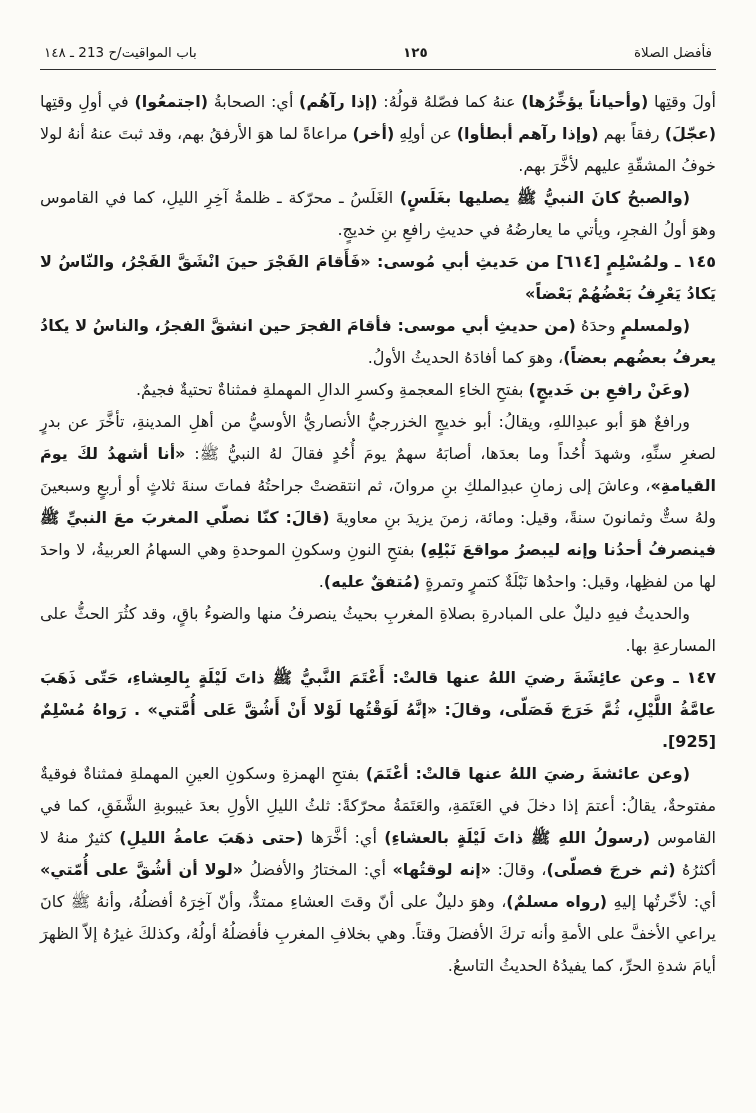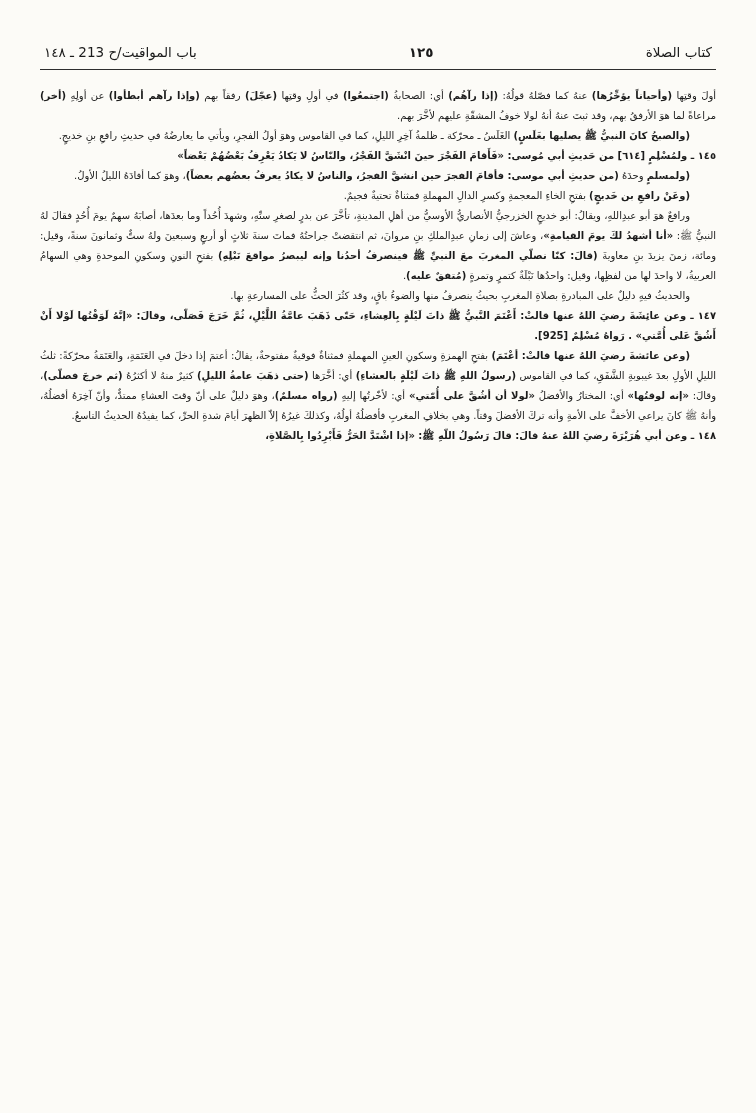--- a/index.html
+++ b/index.html
@@ -22,48 +22,47 @@
     justify-content: space-between;
     align-items: baseline;
     font-size: 13.5px;
     padding: 0 4px 9px 4px;
     border-bottom: 1.4px solid #2e2e2e;
   }
   .page-header .h-item { white-space: nowrap; }
   .page-header .h-center { letter-spacing: 1px; font-weight: bold; }
   .body-text {
     margin-top: 16px;
-    font-size: 10px;
-    line-height: 20px;
+    font-size: 16px;
+    line-height: 32px;
   }
   .para {
     margin: 0;
     text-align: justify;
     text-justify: inter-word;
   }
   .para.indent { text-indent: 26px; }
   .b { font-weight: bold; }
 </style>
 </head>
 <body>
 
 <div class="page">
 
   <header class="page-header">
-    <span class="h-item h-right">كتاب الصلاة</span>
+    <span class="h-item h-right">فأفضل الصلاة</span>
     <span class="h-item h-center">١٢٥</span>
     <span class="h-item h-left">باب المواقيت/ح 213 ـ ١٤٨</span>
   </header>
 
   <main class="body-text" id="body-text">
       <p class="para"><span>أولَ وقتِها </span><span class="b">(وأحياناً يؤخِّرُها)</span><span> عنهُ كما فصّلهُ قولُهُ: </span><span class="b">(إذا رآهُم)</span><span> أي: الصحابةُ </span><span class="b">(اجتمعُوا)</span><span> في أولِ وقتِها </span><span class="b">(عجّلَ)</span><span> رفقاً بهم </span><span class="b">(وإذا رآهم أبطأوا)</span><span> عن أولِهِ </span><span class="b">(أخر)</span><span> مراعاةً لما هوَ الأرفقُ بهم، وقد ثبتَ عنهُ أنهُ لولا خوفُ المشقّةِ عليهم لأخَّرَ بهم.</span></p>
       <p class="para indent"><span class="b">(والصبحُ كانَ النبيُّ ﷺ يصليها بغَلَسٍ)</span><span> الغَلَسُ ـ محرّكة ـ ظلمةُ آخِرِ الليلِ، كما في القاموس وهوَ أولُ الفجرِ، ويأتي ما يعارضُهُ في حديثِ رافعِ بنِ خديجٍ.</span></p>
       <p class="para"><span class="b">١٤٥ ـ ولمُسْلِمٍ [٦١٤] من حَديثِ أبي مُوسى: «فَأَقامَ الفَجْرَ حينَ انْشَقَّ الفَجْرُ، والنّاسُ لا يَكادُ يَعْرِفُ بَعْضُهُمْ بَعْضاً»</span></p>
-      <p class="para indent"><span class="b">(ولمسلمٍ</span><span> وحدَهُ </span><span class="b">(من حديثِ أبي موسى: فأقامَ الفجرَ حين انشقَّ الفجرُ، والناسُ لا يكادُ يعرفُ بعضُهم بعضاً)</span><span>، وهوَ كما أفادَهُ الليلُ الأولُ.</span></p>
+      <p class="para indent"><span class="b">(ولمسلمٍ</span><span> وحدَهُ </span><span class="b">(من حديثِ أبي موسى: فأقامَ الفجرَ حين انشقَّ الفجرُ، والناسُ لا يكادُ يعرفُ بعضُهم بعضاً)</span><span>، وهوَ كما أفادَهُ الحديثُ الأولُ.</span></p>
       <p class="para indent"><span class="b">(وعَنْ رافعِ بن خَديجٍ)</span><span> بفتحِ الخاءِ المعجمةِ وكسرِ الدالِ المهملةِ فمثناةٌ تحتيةٌ فجيمٌ.</span></p>
       <p class="para indent"><span>ورافعٌ هوَ أبو عبدِاللهِ، ويقالُ: أبو خديجٍ الخزرجيُّ الأنصاريُّ الأوسيُّ من أهلِ المدينةِ، تأخَّرَ عن بدرٍ لصغرِ سنِّهِ، وشهدَ أُحُداً وما بعدَها، أصابَهُ سهمٌ يومَ أُحُدٍ فقالَ لهُ النبيُّ ﷺ: </span><span class="b">«أنا أشهدُ لكَ يومَ القيامةِ»</span><span>، وعاشَ إلى زمانِ عبدِالملكِ بنِ مروانَ، ثم انتقضتْ جراحتُهُ فماتَ سنةَ ثلاثٍ أو أربعٍ وسبعينَ ولهُ ستٌّ وثمانونَ سنةً، وقيل: ومائة، زمنَ يزيدَ بنِ معاويةَ </span><span class="b">(قالَ: كنّا نصلّي المغربَ معَ النبيِّ ﷺ فينصرفُ أحدُنا وإنه ليبصرُ مواقعَ نَبْلِهِ)</span><span> بفتحِ النونِ وسكونِ الموحدةِ وهي السهامُ العربيةُ، لا واحدَ لها من لفظِها، وقيل: واحدُها نَبْلَةٌ كتمرٍ وتمرةٍ </span><span class="b">(مُتفقٌ عليه)</span><span>.</span></p>
       <p class="para indent"><span>والحديثُ فيهِ دليلٌ على المبادرةِ بصلاةِ المغربِ بحيثُ ينصرفُ منها والضوءُ باقٍ، وقد كثُرَ الحثُّ على المسارعةِ بها.</span></p>
       <p class="para"><span class="b">١٤٧ ـ وعن عائِشَةَ رضيَ اللهُ عنها قالتْ: أَعْتَمَ النَّبيُّ ﷺ ذاتَ لَيْلَةٍ بِالعِشاءِ، حَتّى ذَهَبَ عامَّةُ اللَّيْلِ، ثُمَّ خَرَجَ فَصَلّى، وقالَ: «إنَّهُ لَوَقْتُها لَوْلا أَنْ أَشُقَّ عَلى أُمَّتي» . رَواهُ مُسْلِمٌ [925].</span></p>
       <p class="para indent"><span class="b">(وعن عائشةَ رضيَ اللهُ عنها قالتْ: أعْتَمَ)</span><span> بفتحِ الهمزةِ وسكونِ العينِ المهملةِ فمثناةٌ فوقيةٌ مفتوحةٌ، يقالُ: أعتمَ إذا دخلَ في العَتَمَةِ، والعَتَمَةُ محرّكةً: ثلثُ الليلِ الأولِ بعدَ غيبوبةِ الشَّفَقِ، كما في القاموس </span><span class="b">(رسولُ اللهِ ﷺ ذاتَ لَيْلَةٍ بالعشاءِ)</span><span> أي: أخَّرَها </span><span class="b">(حتى ذهَبَ عامةُ الليلِ)</span><span> كثيرٌ منهُ لا أكثرُهُ </span><span class="b">(ثم خرجَ فصلّى)</span><span>، وقالَ: </span><span class="b">«إنه لوقتُها»</span><span> أي: المختارُ والأفضلُ </span><span class="b">«لولا أن أشُقَّ على أُمّتي»</span><span> أي: لأخّرتُها إليهِ </span><span class="b">(رواه مسلمٌ)</span><span>، وهوَ دليلٌ على أنّ وقتَ العشاءِ ممتدٌّ، وأنّ آخِرَهُ أفضلُهُ، وأنهُ ﷺ كانَ يراعي الأخفَّ على الأمةِ وأنه تركَ الأفضلَ وقتاً. وهي بخلافِ المغربِ فأفضلُهُ أولُهُ، وكذلكَ غيرُهُ إلاّ الظهرَ أيامَ شدةِ الحرِّ، كما يفيدُهُ الحديثُ التاسعُ.</span></p>
-      <p class="para"><span class="b">١٤٨ ـ وعن أبي هُرَيْرَةَ رضيَ اللهُ عنهُ قالَ: قالَ رَسُولُ اللّهِ ﷺ: «إذا اشْتَدَّ الحَرُّ فَأَبْرِدُوا بِالصَّلاةِ،</span></p>
     </main>
 
 </div>
 
 </body></html>

